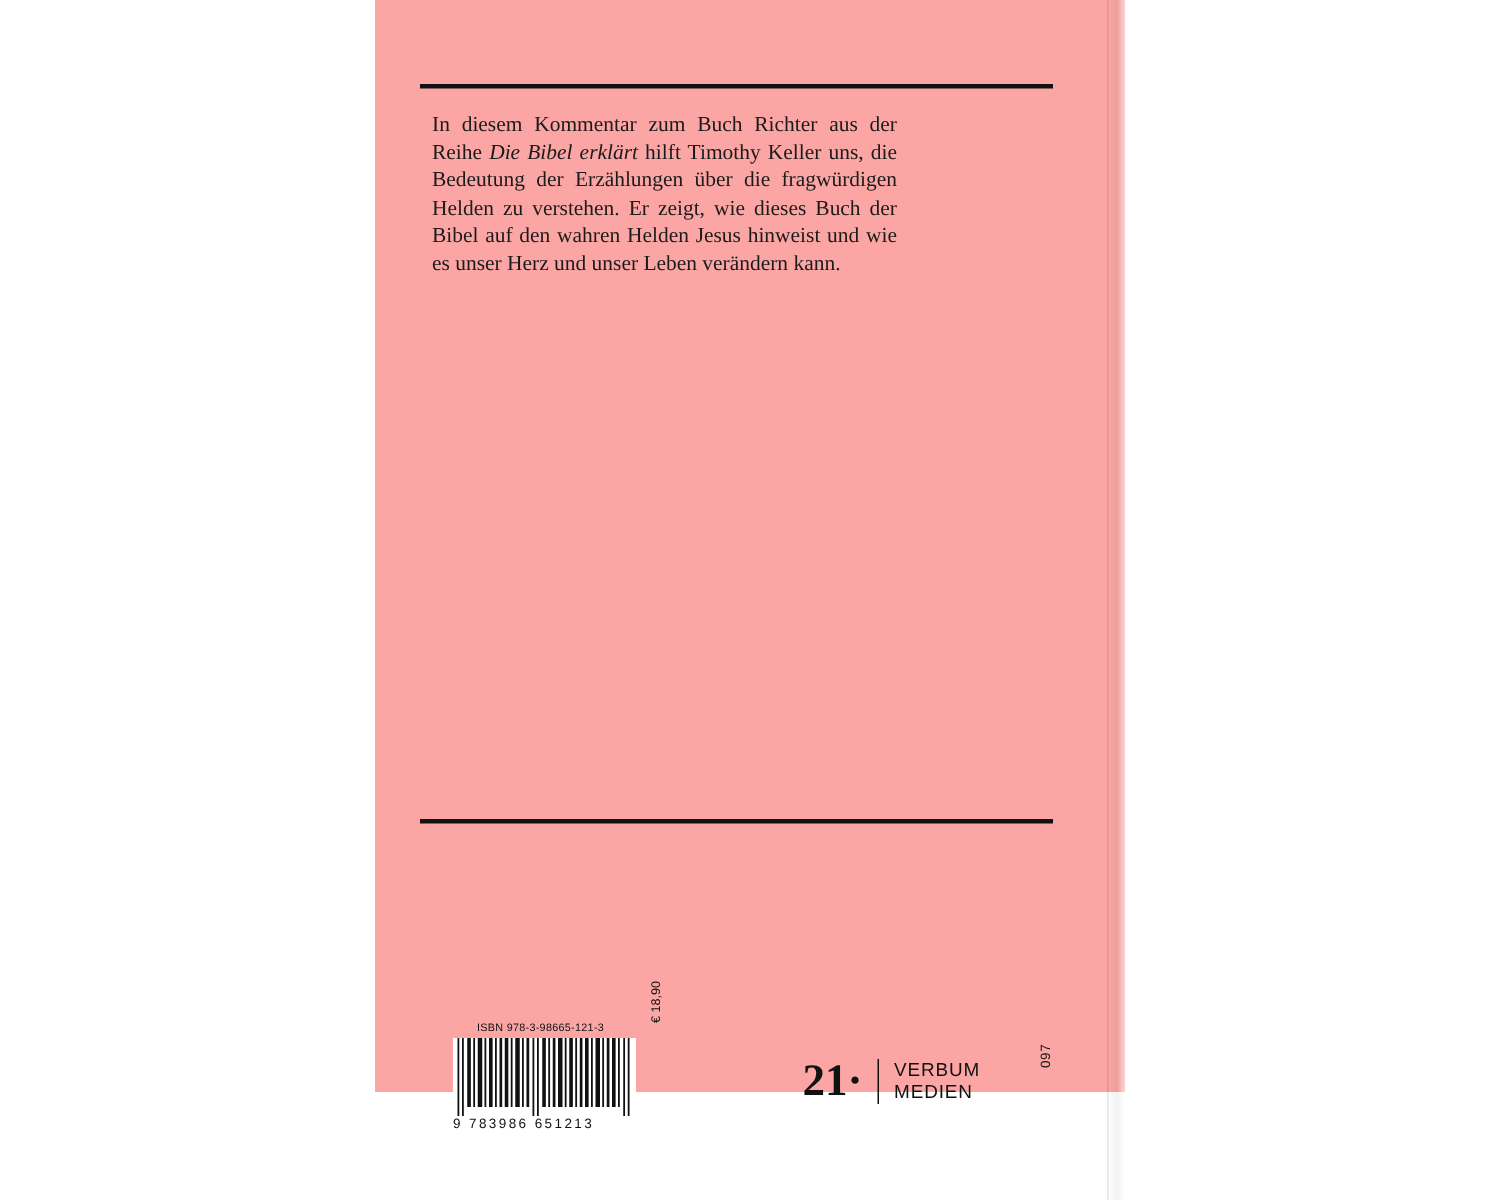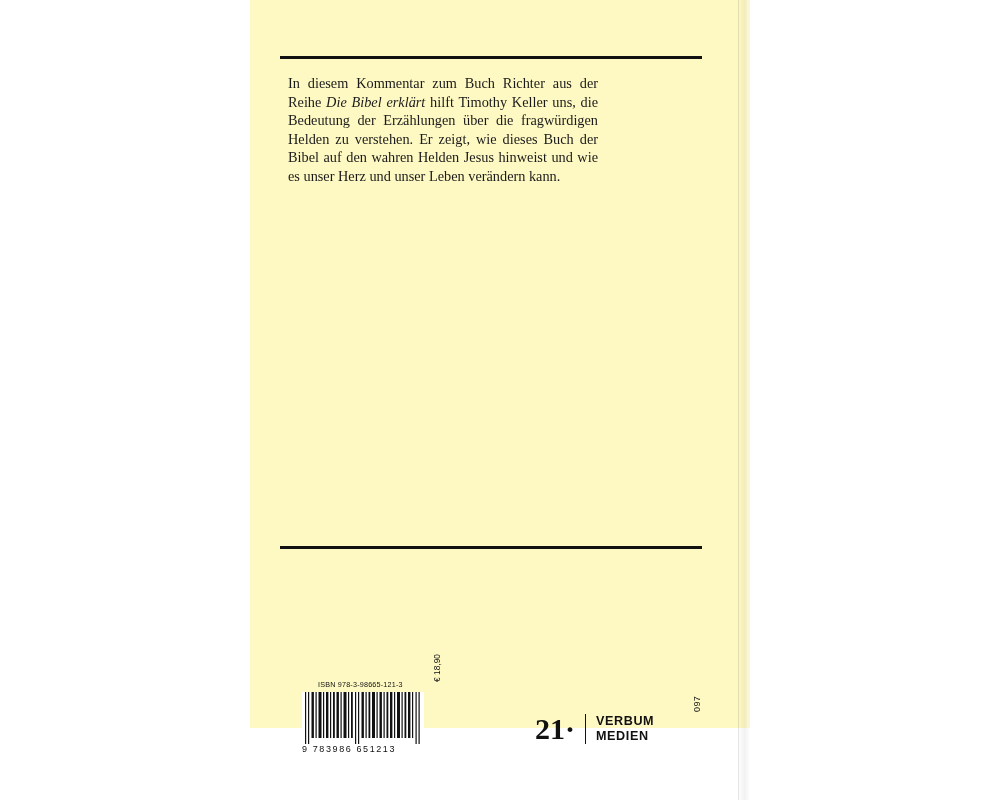--- a/index.html
+++ b/index.html
@@ -19,21 +19,21 @@
     overflow: hidden;
   }
 
   
   #cover {
     position: absolute;
     left: 250px;
     top: 0;
     width: 500px;
     height: 728px;
-    background: #fef9c3;
+    background: #fca5a5;
     box-shadow: inset -1px 0 0 rgba(0,0,0,0.04);
   }
 
   
   #cover-edge {
     position: absolute;
     right: 0;
     top: 0;
     width: 12px;
     height: 800px;
@@ -122,21 +122,21 @@
     transform-origin: left top;
     white-space: nowrap;
   }
 
   
   #publisher {
     position: absolute;
     left: 285px;
     top: 706px;
     display: flex;
-    align-items: flex-end;
+    align-items: flex-start;
     height: 38px;
   }
   #logo-21 {
     font-family: "Liberation Serif", serif;
     font-size: 30px;
     font-weight: 700;
     color: #111111;
     letter-spacing: 0px;
     line-height: 30px;
     padding-right: 10px;
@@ -146,21 +146,20 @@
     height: 30px;
     background: #111111;
     margin-right: 10px;
   }
   #logo-words {
     font-family: "Liberation Sans", sans-serif;
     font-size: 12.6px;
     line-height: 15px;
     letter-spacing: 0.6px;
     color: #111111;
-    font-weight: bold;
   }
 
   #side-code {
     position: absolute;
     left: 442px;
     top: 712px;
     font-family: "Liberation Sans", sans-serif;
     font-size: 9px;
     color: #111111;
     transform: rotate(-90deg);

